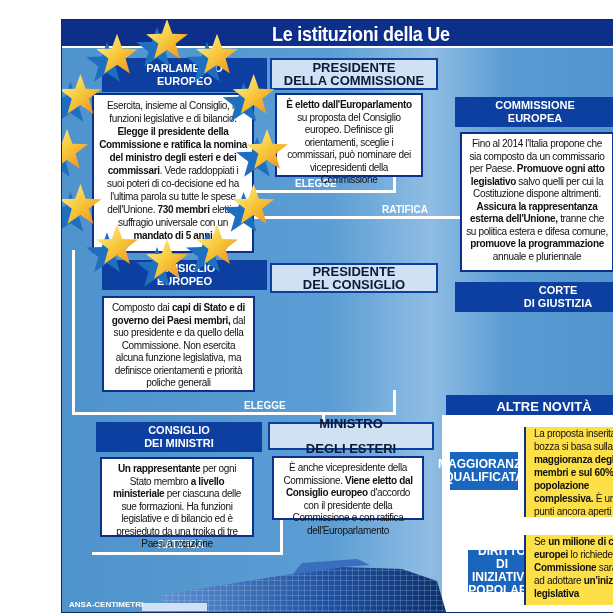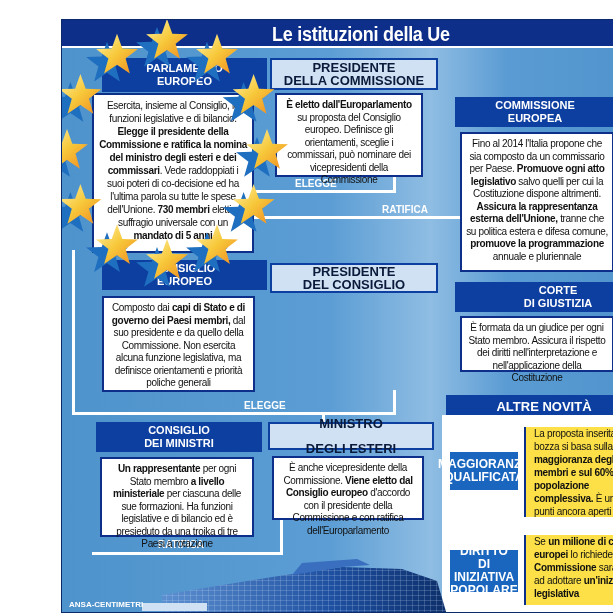--- a/index.html
+++ b/index.html
@@ -118,21 +118,20 @@
 
   <div class="hdr-light" style="left:208px;top:243px;width:168px;height:30px;">
     <span>PRESIDENTE</span>
     <span>DEL CONSIGLIO</span>
   </div>
 
   <div class="hdr-dark" style="left:393px;top:262px;width:160px;height:30px;padding-left:46px;">
     <span>CORTE</span>
     <span>DI GIUSTIZIA</span>
   </div>
-  <div class="box" style="left:398px;top:296px;width:154px;height:56px;">È formata da un giudice per ogni Stato membro. Assicura il rispetto dei diritti nell'interpretazione e nell'applicazione della Costituzione</div>
 
   <div class="hdr-dark" style="left:34px;top:402px;width:166px;height:30px;">
     <span>CONSIGLIO</span>
     <span>DEI MINISTRI</span>
   </div>
   <div class="box" style="left:38px;top:437px;width:154px;height:80px;"><b>Un rappresentante</b> per ogni Stato membro <b>a livello ministeriale</b> per ciascuna delle sue formazioni. Ha funzioni legislative e di bilancio ed è presieduto da una troika di tre Paesi a rotazione</div>
 
   <div class="hdr-light" style="left:206px;top:402px;width:166px;height:28px;gap:12px;">
     <span>MINISTRO</span>
     <span>DEGLI ESTERI</span>
@@ -142,21 +141,21 @@
   <div class="hdr-dark" style="left:384px;top:375px;width:196px;height:22px;font-size:13px;background:#0d3fa0;">
     <span>ALTRE NOVITÀ</span>
   </div>
   <div id="novita-panel">
     <div class="side-badge" style="left:8px;top:37px;width:68px;height:38px;">
       <span>MAGGIORANZA</span>
       <span>QUALIFICATA</span>
     </div>
     <div class="novita-text" style="left:82px;top:12px;width:120px;height:90px;">La proposta inserita nella bozza si basa sulla <b>maggioranza degli Stati membri e sul 60% della popolazione complessiva.</b> È uno dei punti ancora aperti</div>
 
-    <div class="side-badge" style="left:8px;top:135px;width:68px;height:42px;">
+    <div class="side-badge" style="left:26px;top:135px;width:68px;height:42px;">
       <span>DIRITTO</span>
       <span>DI INIZIATIVA</span>
       <span>POPOLARE</span>
     </div>
     <div class="novita-text" style="left:82px;top:120px;width:126px;height:70px;">Se <b>un milione di cittadini europei</b> lo richiede, la <b>Commissione</b> sarà invitata ad adottare <b>un'iniziativa legislativa</b></div>
   </div>
 
   <svg style="position:absolute;left:80px;top:535px;" width="320" height="60" viewBox="0 0 320 60">
     <defs>
       <linearGradient id="bg1" x1="0" x2="1" y1="0" y2="0">

